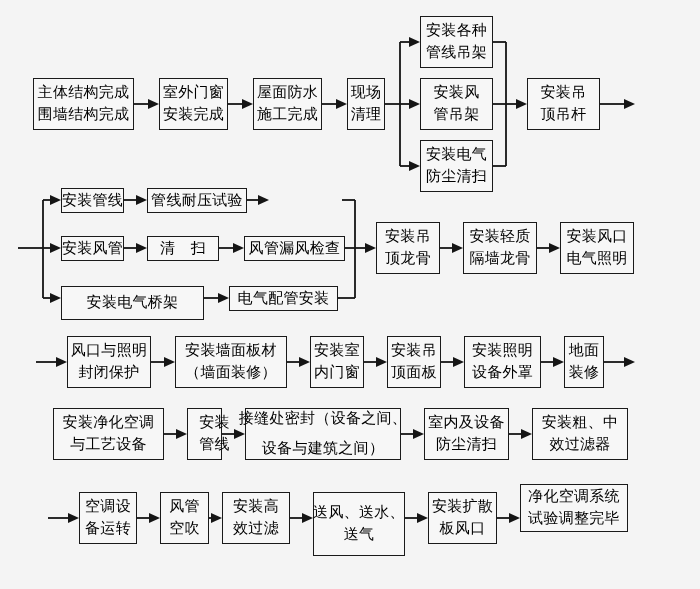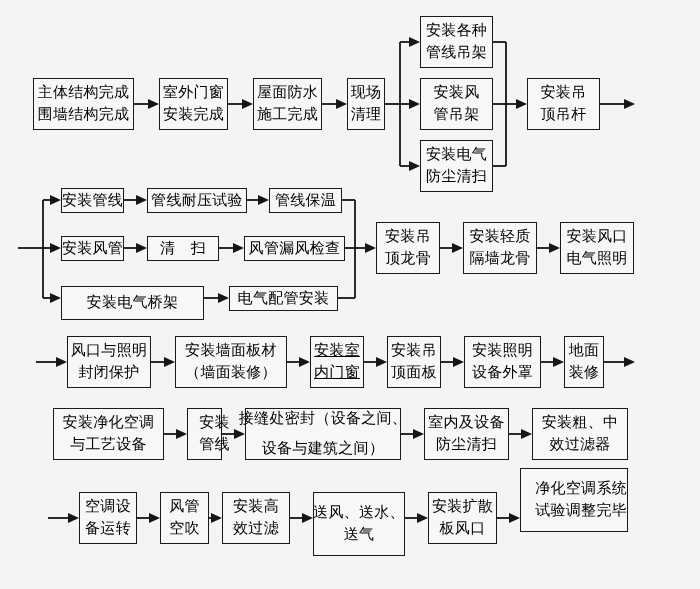--- a/index.html
+++ b/index.html
@@ -202,23 +202,20 @@
   </div>
 
   <div class="node" style="left:61px;top:188px;width:63px;height:25px;">
     <span class="ln">安装管线</span>
   </div>
 
   <div class="node" style="left:147px;top:188px;width:100px;height:25px;">
     <span class="ln">管线耐压试验</span>
   </div>
 
-  <div class="node" style="left:269px;top:188px;width:73px;height:25px;">
-    <span class="ln">管线保温</span>
-  </div>
 
   <div class="node" style="left:61px;top:236px;width:63px;height:25px;">
     <span class="ln">安装风管</span>
   </div>
 
   <div class="node" style="left:147px;top:236px;width:72px;height:25px;">
     <span class="ln">清　扫</span>
   </div>
 
   <div class="node" style="left:244px;top:236px;width:101px;height:25px;">
@@ -251,21 +248,21 @@
   <div class="node" style="left:67px;top:336px;width:84px;height:52px;">
     <span class="ln">风口与照明</span>
     <span class="ln">封闭保护</span>
   </div>
 
   <div class="node" style="left:175px;top:336px;width:112px;height:52px;">
     <span class="ln">安装墙面板材</span>
     <span class="ln">（墙面装修）</span>
   </div>
 
-  <div class="node" style="left:310px;top:336px;width:54px;height:52px;text-decoration:underline;">
+  <div class="node" style="left:310px;top:336px;width:54px;height:52px;">
     <span class="ln">安装室</span>
     <span class="ln">内门窗</span>
   </div>
 
   <div class="node" style="left:387px;top:336px;width:54px;height:52px;">
     <span class="ln">安装吊</span>
     <span class="ln">顶面板</span>
   </div>
 
   <div class="node" style="left:464px;top:336px;width:77px;height:52px;">
@@ -321,18 +318,18 @@
   <div class="node" style="left:313px;top:492px;width:92px;height:64px;">
     <span class="ln">送风、送水、</span>
     <span class="ln">送气</span>
   </div>
 
   <div class="node" style="left:428px;top:492px;width:69px;height:52px;">
     <span class="ln">安装扩散</span>
     <span class="ln">板风口</span>
   </div>
 
-  <div class="node" style="left:520px;top:468px;width:108px;height:64px;align-items:flex-end;">
+  <div class="node" style="left:520px;top:484px;width:108px;height:48px;">
     <span class="ln">净化空调系统</span>
     <span class="ln">试验调整完毕</span>
   </div>
 
 </div>
 
 </body></html>

